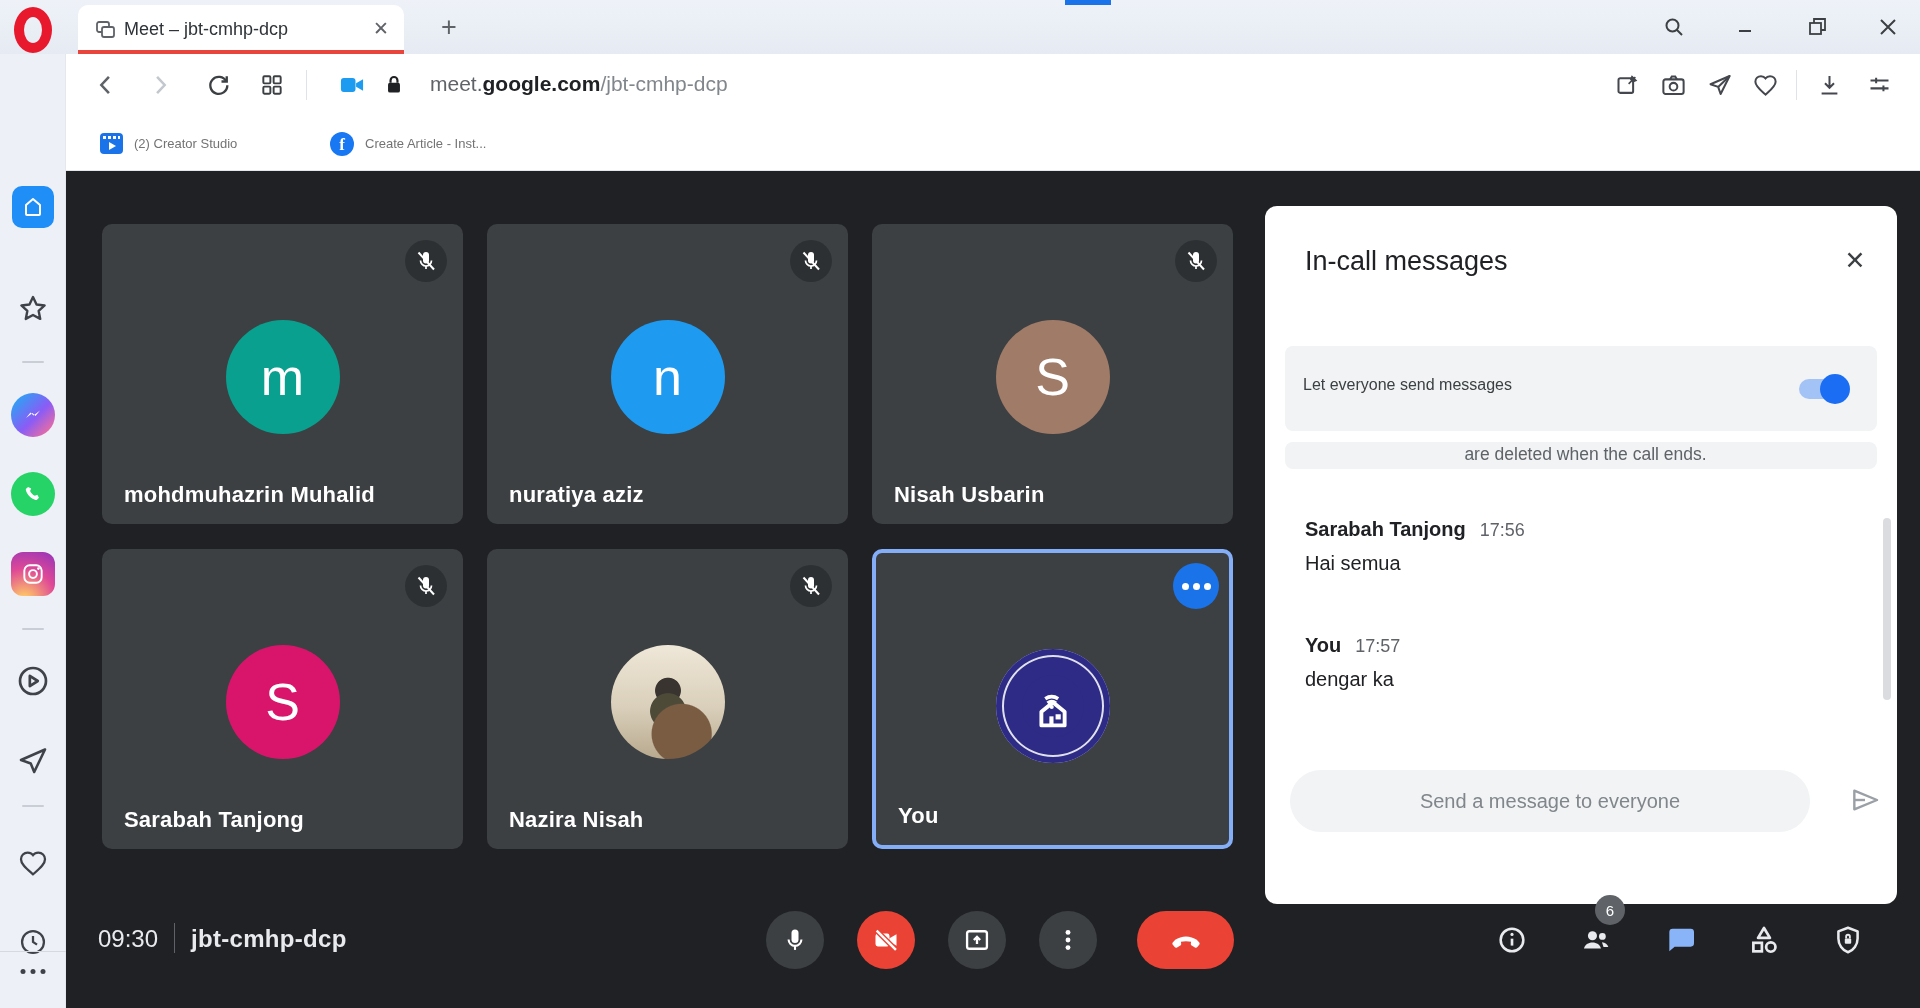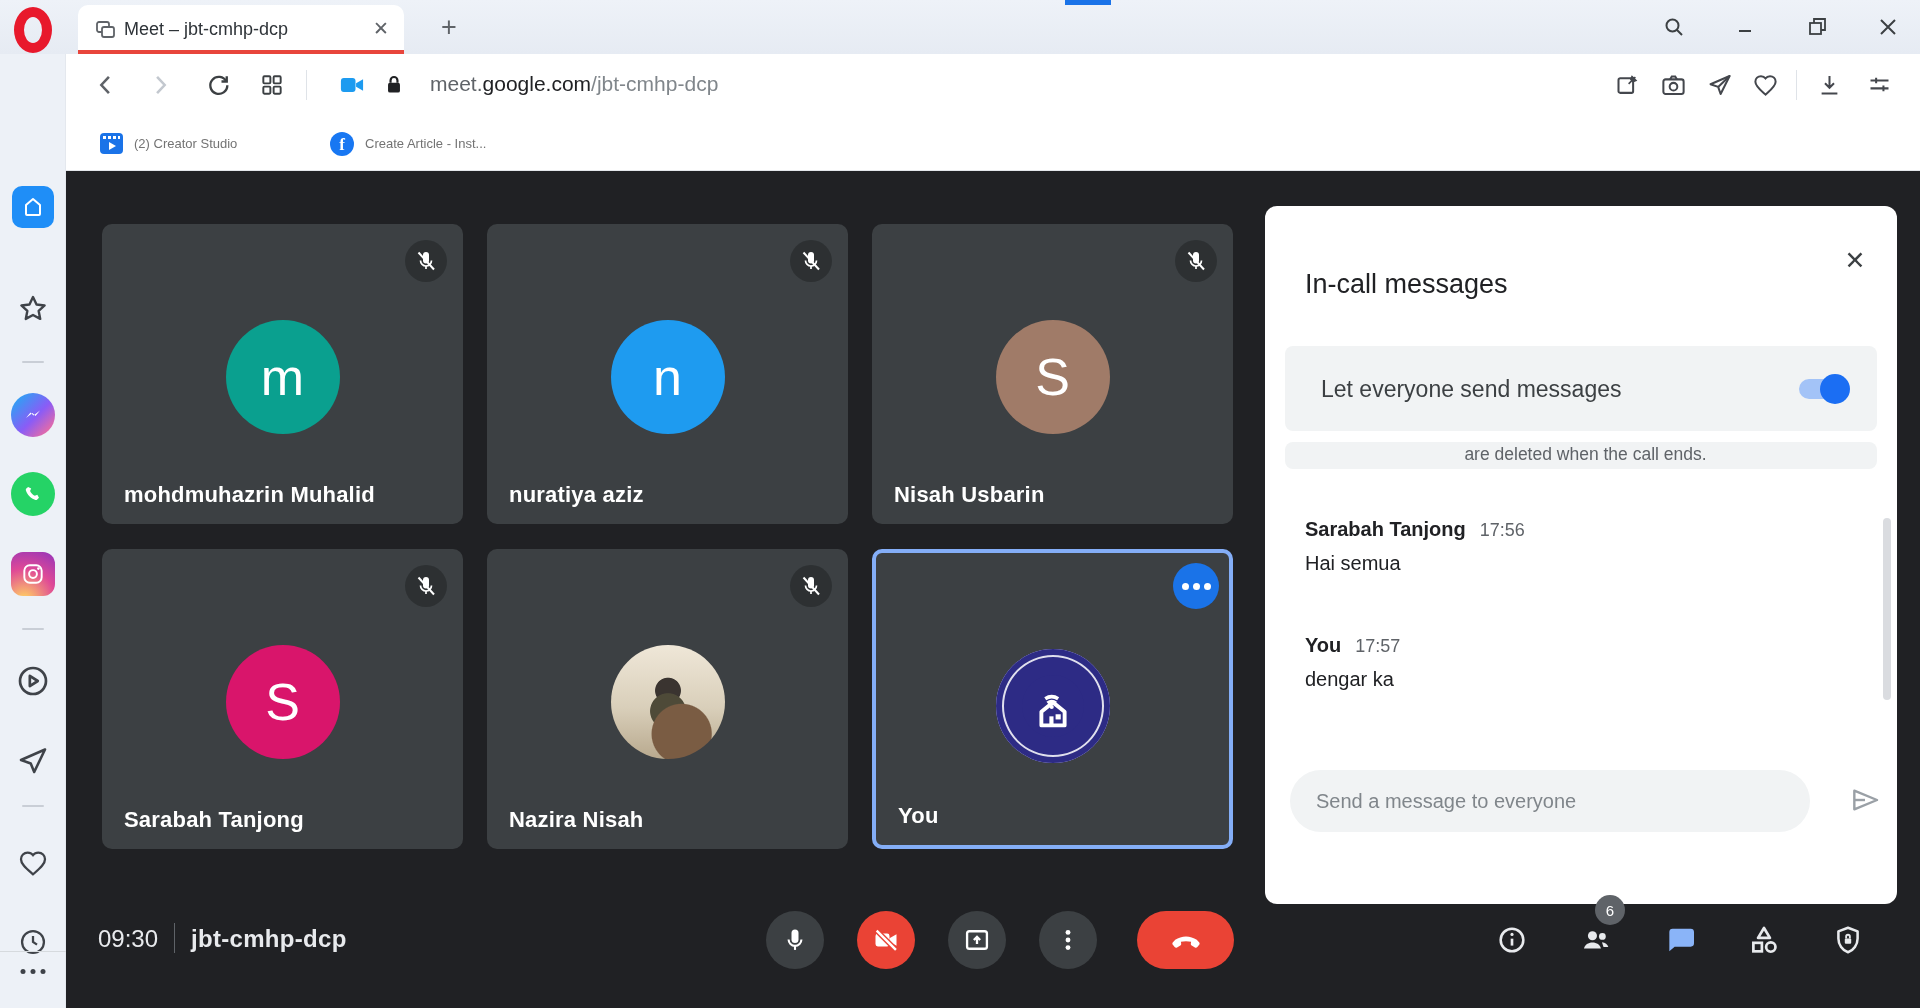--- a/index.html
+++ b/index.html
@@ -14,21 +14,21 @@
   #tab-title { position:absolute; left:46px; top:14px; font-size:18px; color:#2e3338; white-space:nowrap; }
   #tab-favicon { position:absolute; left:15px; top:13px; }
   #tab-close { position:absolute; right:10px; top:11px; width:26px; height:26px; font-size:19px; color:#5f6368; text-align:center; line-height:26px; }
   #newtab-btn { position:absolute; left:432px; top:8px; width:34px; height:38px; color:#5f6368; font-size:27px; font-weight:300; text-align:center; line-height:38px; }
   .win-ctl { position:absolute; top:10px; width:34px; height:34px; display:flex; align-items:center; justify-content:center; color:#3c4043; }
   #win-search{ left:1657px; } #win-min{ left:1729px; } #win-restore{ left:1800px; } #win-close{ left:1871px; }
 
   #toolbar { position:absolute; left:66px; top:54px; width:1854px; height:62px; background:#fff; }
   .tb-ico { position:absolute; top:50%; transform:translateY(-50%); display:flex; align-items:center; justify-content:center; }
   #url { position:absolute; left:364px; top:18px; font-size:21px; white-space:nowrap; }
-  #url .seg-gray { color:#5f6368; } #url .seg-dark { color:#202124; font-weight:400; } #url .seg-path { color:#80868b; }
+  #url .seg-gray { color:#5f6368; } #url .seg-dark { color:#202124; font-weight:700; } #url .seg-path { color:#80868b; }
   .vsep { position:absolute; top:16px; width:1px; height:30px; background:#dfe3e8; }
 
   #bookmarks { position:absolute; left:66px; top:116px; width:1854px; height:55px; background:#fff; border-bottom:1px solid #e3e6ea; }
   .bm { position:absolute; top:0; height:55px; display:flex; align-items:center; gap:11px; }
   .bm-label { font-size:13px; color:#737373; white-space:nowrap; }
   .cs-icon { width:23px; height:21px; background:#1a73e8; border-radius:4px; position:relative; }
   .cs-icon::before { content:""; position:absolute; left:3px; top:3px; width:17px; height:3px;
      background:repeating-linear-gradient(90deg,#fff 0 3px,transparent 3px 5px); }
   .cs-icon::after { content:""; position:absolute; left:9px; top:9px; border-left:7px solid #fff; border-top:4px solid transparent; border-bottom:4px solid transparent; }
   .fb-icon { width:24px; height:24px; border-radius:50%; background:#1877f2; color:#fff; font-weight:bold; font-size:17px; display:flex; align-items:flex-end; justify-content:center; font-family:"Liberation Serif",serif; line-height:22px; }
@@ -55,34 +55,34 @@
 
   .avatar.photo { background:
       radial-gradient(circle at 62% 78%, #7a5c43 0 26%, transparent 27%),
       radial-gradient(circle at 50% 58%, #4e4a38 0 20%, transparent 21%),
       radial-gradient(circle at 50% 40%, #3a3430 0 14%, transparent 15%),
       linear-gradient(180deg,#efe7d8 0%,#d9cfba 55%,#b8a98e 100%); }
   .avatar.logo { background:#2d2b85; box-shadow:inset 0 0 0 6px #2d2b85, inset 0 0 0 8px rgba(255,255,255,.85), inset 0 0 0 26px #2d2b85; }
 
   
   #chat { position:absolute; left:1199px; top:35px; width:632px; height:698px; background:#fff; border-radius:12px; }
-  #chat-title { position:absolute; left:40px; top:40px; font-size:27px; color:#202124;margin-top:23px; }
+  #chat-title { position:absolute; left:40px; top:40px; font-size:27px; color:#202124; }
   #chat-close { position:absolute; right:26px; top:38px; width:32px; height:32px; color:#3c4043; font-size:25px; text-align:center; line-height:32px; }
   #toggle-row { position:absolute; left:20px; top:140px; width:592px; height:85px; background:#f1f3f4; border-radius:8px; }
-  #toggle-label { position:absolute; left:36px; top:30px; font-size:23px; color:#3c4043; }
+  #toggle-label { position:absolute; left:18px; top:30px; font-size:16px; color:#3c4043; }
   #toggle { position:absolute; right:30px; top:33px; width:48px; height:20px; border-radius:10px; background:#a3c3f7; }
   #toggle-knob { position:absolute; right:-3px; top:-5px; width:30px; height:30px; border-radius:50%; background:#1b6ef3; }
   #notice { position:absolute; left:20px; top:236px; width:592px; height:27px; background:#f1f3f4; border-radius:8px; overflow:hidden;
             font-size:17.5px; color:#5f6368; text-align:center; line-height:24px;padding-left:9px; }
   .msg-head { position:absolute; left:40px; display:flex; align-items:baseline; gap:14px; }
   .msg-sender { font-size:20px; font-weight:bold; color:#202124; }
   .msg-time { font-size:18px; color:#5f6368; }
   .msg-body { position:absolute; left:40px; font-size:20px; color:#202124; }
   #chat-scrollbar { position:absolute; right:6px; top:312px; width:8px; height:182px; background:#dadce0; border-radius:4px; }
-  #chat-input { position:absolute; left:25px; top:564px; width:520px; height:62px; border:none; outline:none; background:#f1f3f4; border-radius:31px; padding:0 26px; font-size:20px; color:#3c4043; font-family:"Liberation Sans",sans-serif; }
+  #chat-input { position:absolute; left:25px; top:564px; width:520px; height:62px; border:none; outline:none; background:#f1f3f4; border-radius:31px; padding:0 26px; font-size:20px; color:#3c4043; font-family:"Liberation Sans",sans-serif;text-align:center; }
   #chat-input::placeholder { color:#80868b; }
   #chat-send { position:absolute; right:16px; top:578px; }
 
   
   #meet-footer-left { position:absolute; left:32px; top:752px; display:flex; align-items:flex-end; gap:16px; }
   #clock { font-size:24px; font-weight:500; color:#e8eaed; }
   #footer-sep { width:1px; height:30px; background:#5f6368; }
   #meet-code { font-size:24px; font-weight:bold; color:#e8eaed; letter-spacing:.3px; }
   #controls { position:absolute; left:700px; top:740px; display:flex; gap:33px; align-items:center; }
   .ctl { width:58px; height:58px; border-radius:50%; background:#3c4043; display:flex; align-items:center; justify-content:center; }

